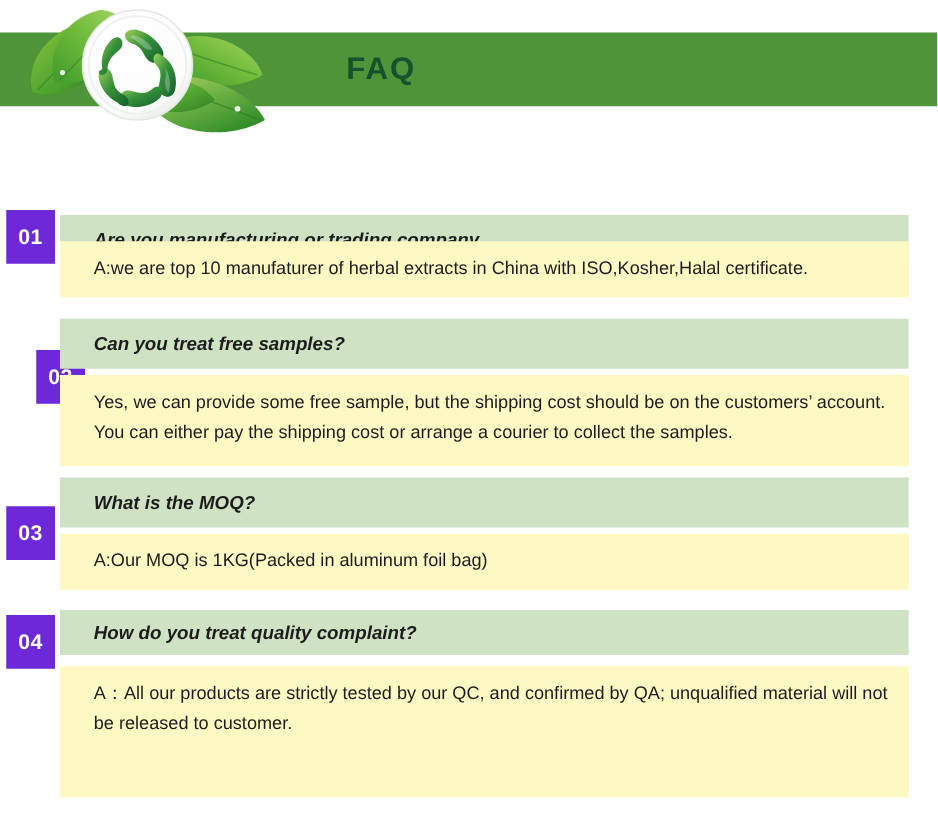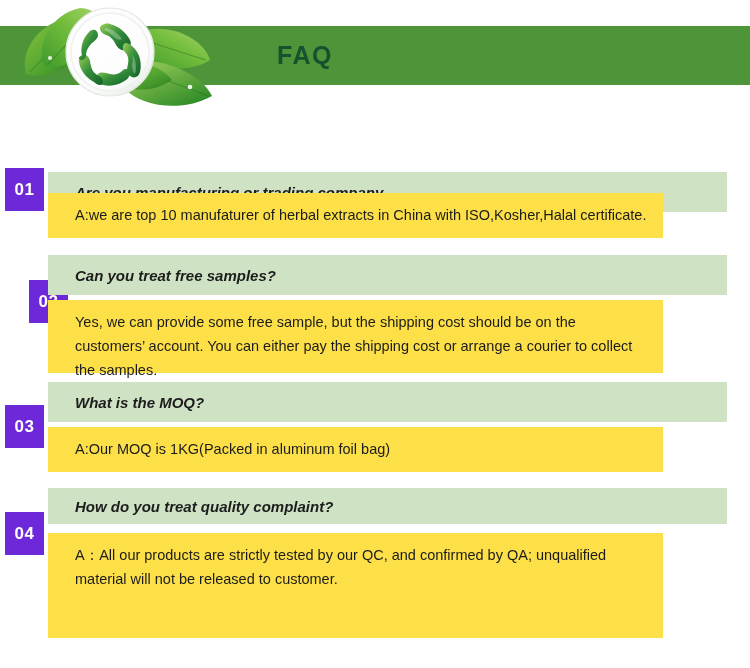--- a/index.html
+++ b/index.html
@@ -88,22 +88,22 @@
     font-weight: bold;
     font-style: italic;
     box-sizing: border-box;
     padding-left: 27px;
     display: flex;
     align-items: center;
   }
   .faq-answer {
     position: absolute;
     left: 48px;
-    width: 615px;
-    background: #fde047;
+    width: 679px;
+    background: #fef9c3;
     color: #1c1c1c;
     font-size: 14.5px;
     box-sizing: border-box;
     padding: 11px 14px 11px 27px;
     line-height: 1.65;
   }
   .faq-answer .ans-line {
     display: block;
     white-space: pre-wrap;
   }
@@ -205,20 +205,20 @@
 
   <div class="faq-item">
     <div class="faq-badge" style="top:285px;">03</div>
     <div class="faq-question" style="top:262px; height:40px;">What is the MOQ?</div>
     <div class="faq-answer" style="top:307px; height:45px;">
       <span class="ans-line">A:Our MOQ is 1KG(Packed in aluminum foil bag)</span>
     </div>
   </div>
 
   <div class="faq-item">
-    <div class="faq-badge" style="top:392px;">04</div>
+    <div class="faq-badge" style="top:372px;">04</div>
     <div class="faq-question" style="top:368px; height:36px;">How do you treat quality complaint?</div>
     <div class="faq-answer" style="top:413px; height:105px;">
       <span class="ans-line">A：All our products are strictly tested by our QC, and confirmed by QA; unqualified material will not be released to customer.</span>
     </div>
   </div>
 
 </div>
 
 </body></html>

